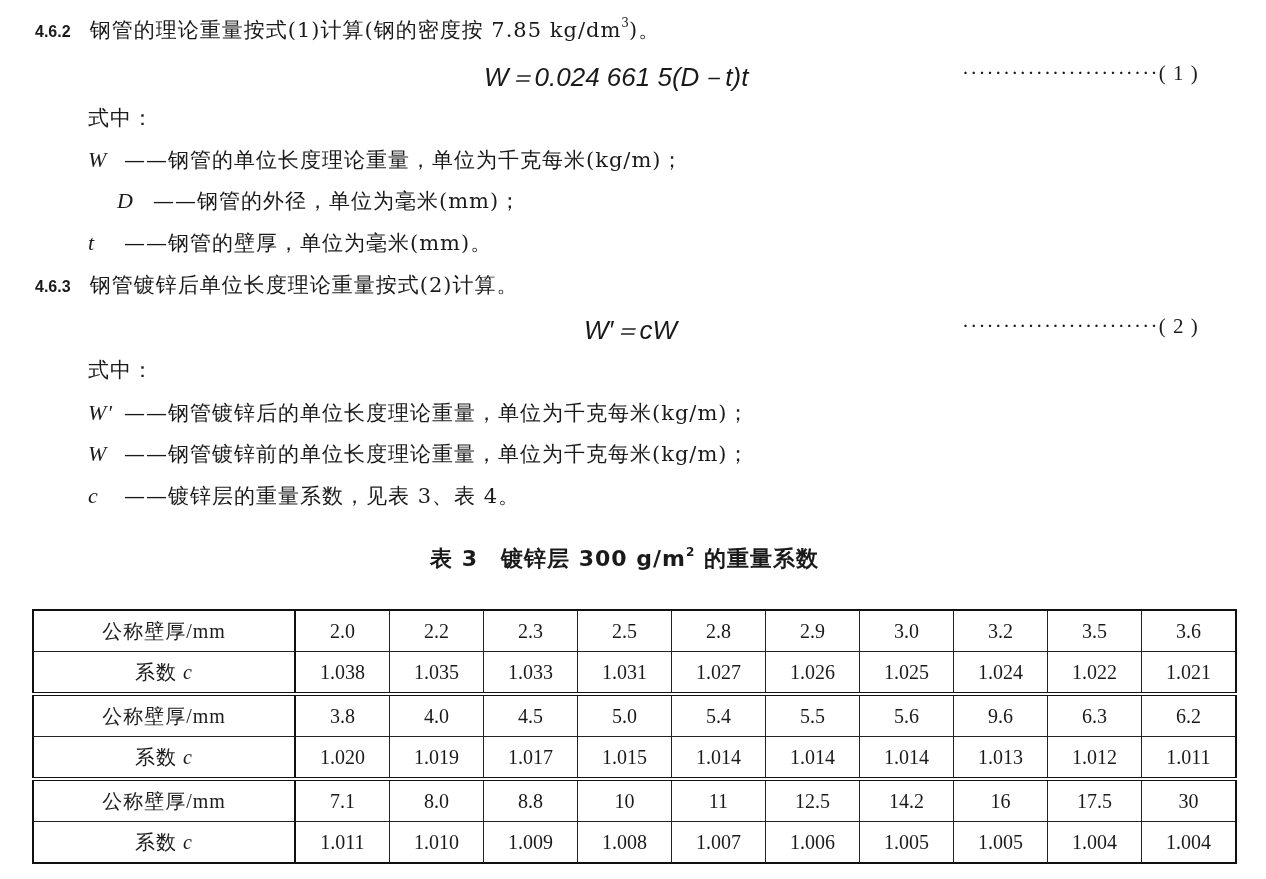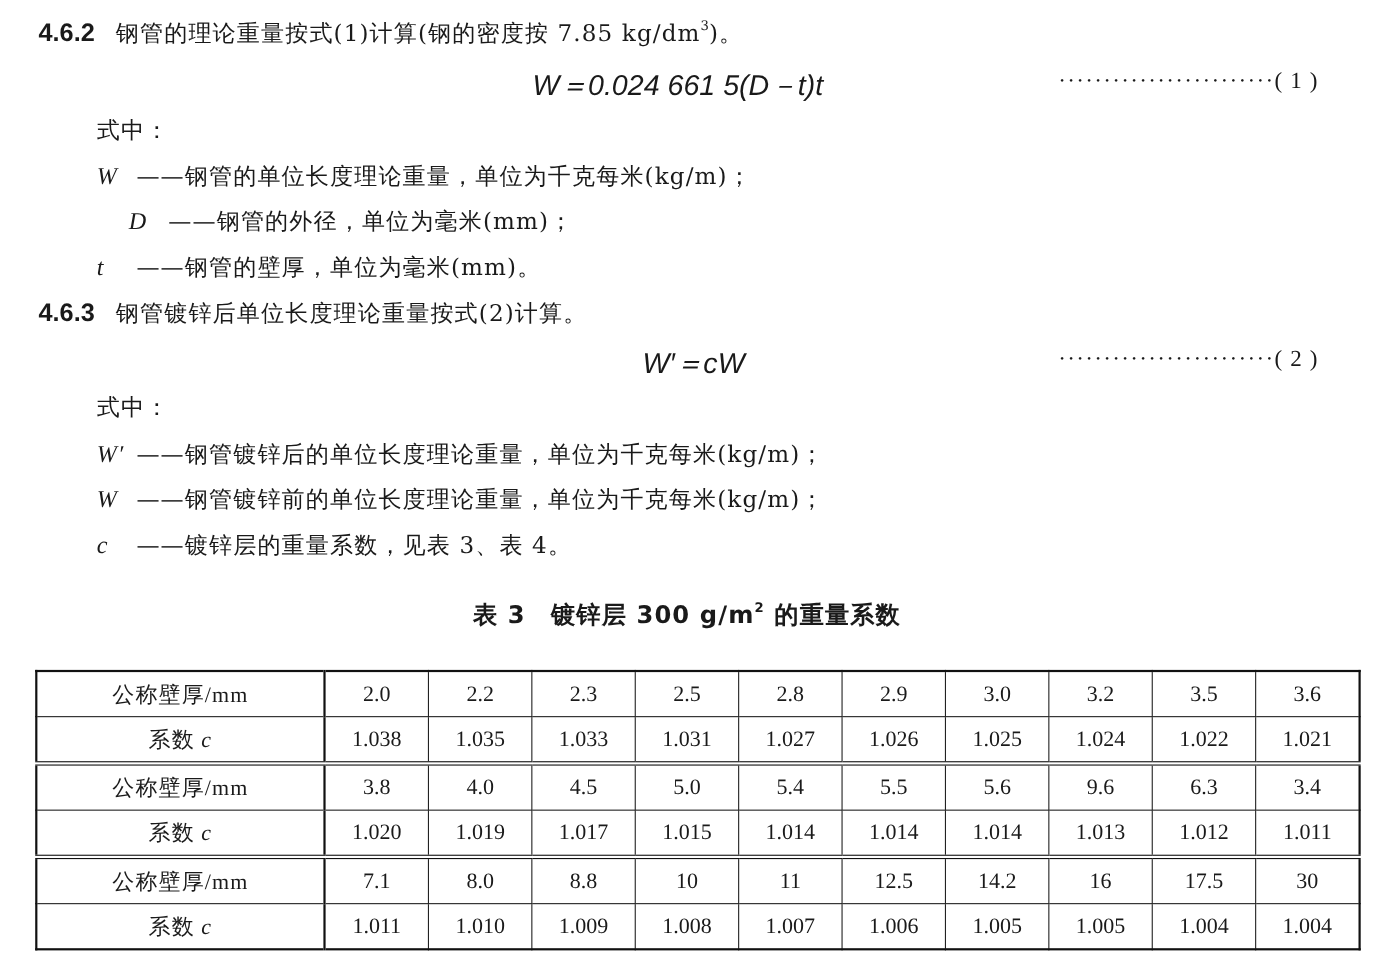--- a/index.html
+++ b/index.html
@@ -1,19 +1,19 @@
 <!DOCTYPE html>
 <html><head>
 <meta charset="utf-8">
 <style>
   html, body { margin:0; padding:0; background:#ffffff; }
   body { width:1266px; height:879px; position:relative; overflow:hidden; color:#1a1a1a;
          font-family:"DejaVu Serif", "Liberation Serif", serif; }
   .abs { position:absolute; white-space:nowrap; }
-  .sec-num { font-family:"Liberation Sans", "DejaVu Sans", sans-serif; font-weight:bold; font-size:23px; }
+  .sec-num { font-family:"Liberation Sans", "DejaVu Sans", sans-serif; font-weight:bold; font-size:16px; }
   .body-text { font-size:21px; letter-spacing:1px; }
   .it { font-style:italic; }
   .formula { font-size:26px; font-family:Liberation Sans, sans-serif; }
   .eqno { font-size:21px; font-family:"Liberation Serif", "DejaVu Serif", serif; letter-spacing:1px; }
   .dots { letter-spacing:1.2px; }
   .sym { display:inline-block; width:36px; font-family:"Liberation Serif", serif; font-size:22px; }
   .caption { font-size:22px; font-weight:bold; font-family:"DejaVu Sans", "Liberation Sans", sans-serif; letter-spacing:1px; }
   .caption sup, .top sup { font-size:12px; vertical-align:10px; }
   table.coef { position:absolute; left:32px; top:609px; border-collapse:collapse;
                border:2px solid #111; font-family:"Liberation Serif", "DejaVu Serif", serif; font-size:20px; }
@@ -103,21 +103,21 @@
         <td class="lab">公称壁厚/mm</td>
         <td class="val">3.8</td>
         <td class="val">4.0</td>
         <td class="val">4.5</td>
         <td class="val">5.0</td>
         <td class="val">5.4</td>
         <td class="val">5.5</td>
         <td class="val">5.6</td>
         <td class="val">9.6</td>
         <td class="val">6.3</td>
-        <td class="val">3.4</td>
+        <td class="val">6.2</td>
       </tr>
       <tr>
         <td class="lab">系数 <i>c</i></td>
         <td class="val">1.020</td>
         <td class="val">1.019</td>
         <td class="val">1.017</td>
         <td class="val">1.015</td>
         <td class="val">1.014</td>
         <td class="val">1.014</td>
         <td class="val">1.014</td>

